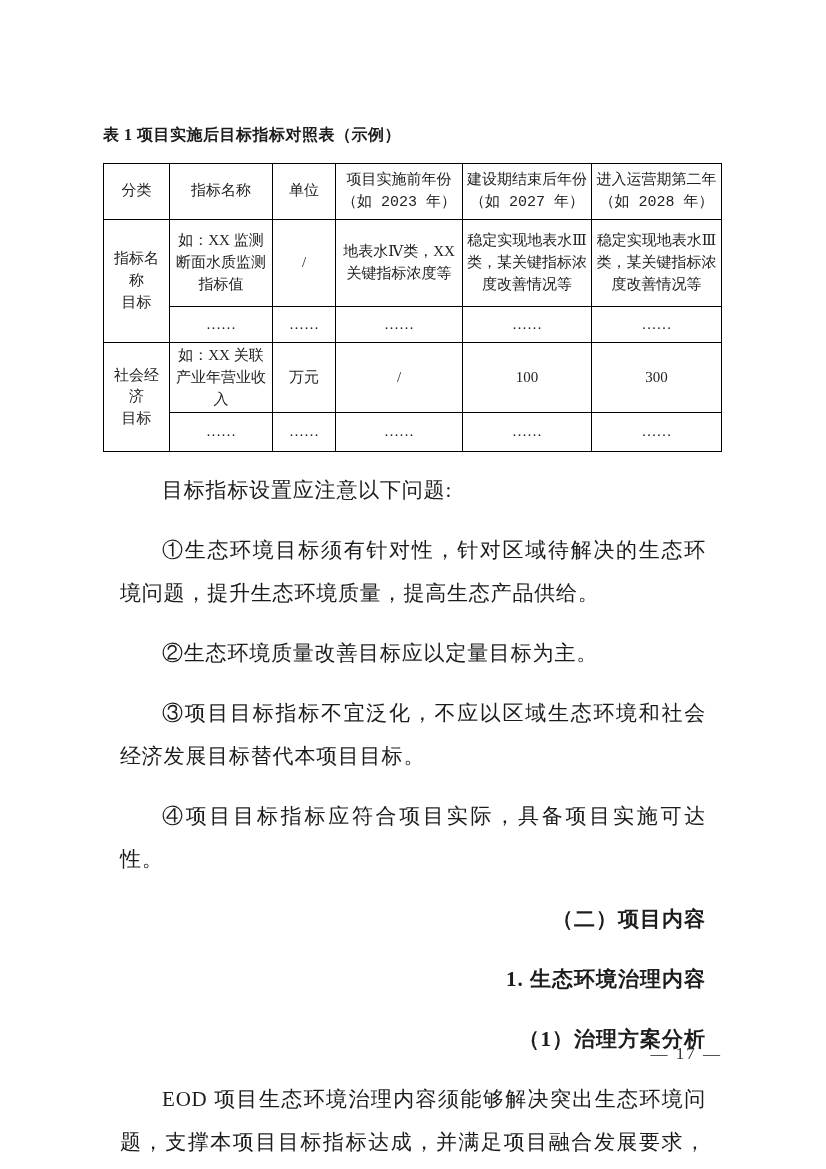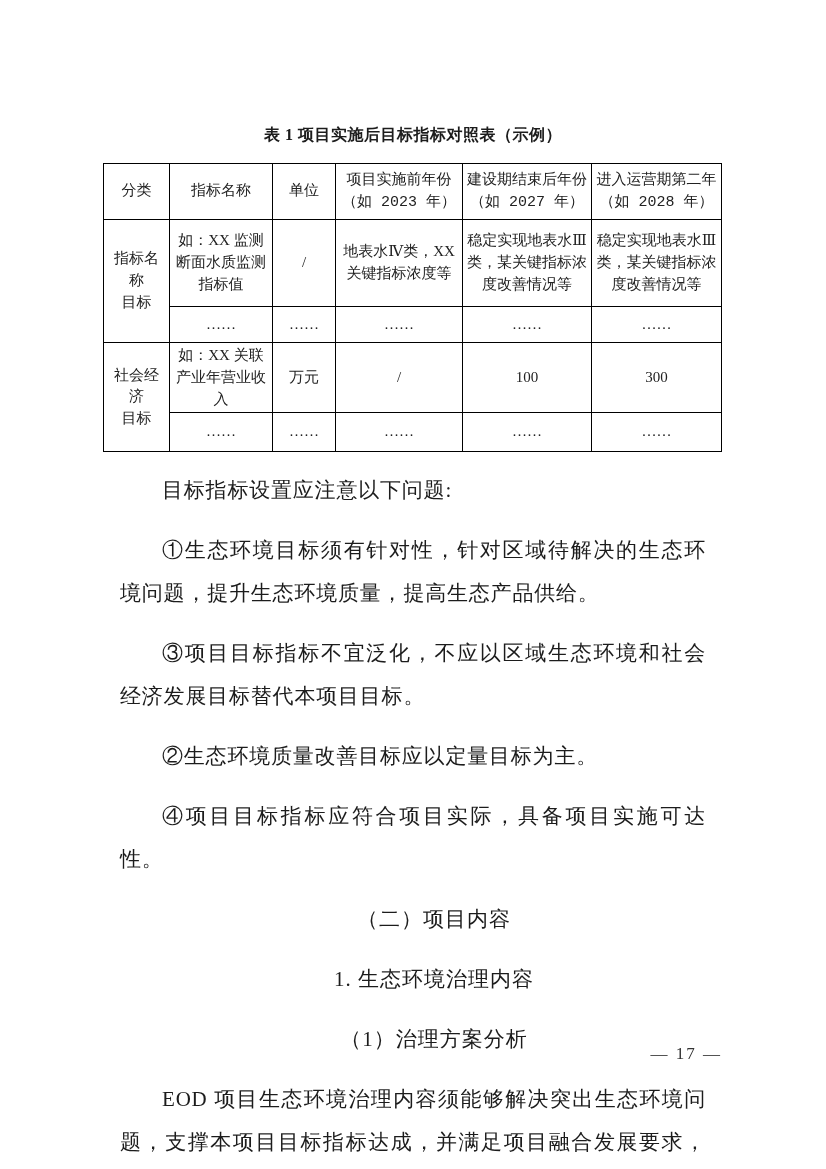--- a/index.html
+++ b/index.html
@@ -13,21 +13,20 @@
     overflow: hidden;
   }
   .content {
     position: absolute;
     left: 103px;
     top: 0;
     width: 620px;
   }
   .doc-title {
     margin-top: 124px;
-    text-align: center;
     font-size: 16px;
     font-weight: bold;
     letter-spacing: 0.5px;
     line-height: 22px;
   }
   table.target-table {
     margin-top: 17px;
     width: 618px;
     border-collapse: collapse;
     table-layout: fixed;
@@ -60,22 +59,22 @@
   .para {
     margin: 17px;
     font-size: 21px;
     line-height: 43px;
     text-align: justify;
     text-indent: 2em;
     letter-spacing: 0.8px;
     color: #1c1c1c;
   }
   .para.heading {
-    font-weight: normal;
-    text-align: center;
+    font-weight: bold;
+    text-align: right;
     letter-spacing: 1px;
   }
   .page-number {
     position: absolute;
     top: 1044px;
     right: 104px;
     font-size: 17px;
     letter-spacing: 2px;
     color: #333;
     text-align: center;
@@ -142,22 +141,22 @@
           <td>……</td>
           <td>……</td>
         </tr>
       </tbody>
     </table>
 
 
     <div class="bodytext">
       <p class="para">目标指标设置应注意以下问题:</p>
       <p class="para">①生态环境目标须有针对性，针对区域待解决的生态环境问题，提升生态环境质量，提高生态产品供给。</p>
+      <p class="para">②生态环境质量改善目标应以定量目标为主。</p>
       <p class="para">③项目目标指标不宜泛化，不应以区域生态环境和社会经济发展目标替代本项目目标。</p>
-      <p class="para">②生态环境质量改善目标应以定量目标为主。</p>
       <p class="para">④项目目标指标应符合项目实际，具备项目实施可达性。</p>
       <p class="para heading">（二）项目内容</p>
       <p class="para heading">1. 生态环境治理内容</p>
       <p class="para heading">（1）治理方案分析</p>
       <p class="para">EOD 项目生态环境治理内容须能够解决突出生态环境问题，支撑本项目目标指标达成，并满足项目融合发展要求，是生态环境治理系统方案的重要组成部分和实施内容。</p>
     </div>
 
   </div>
 
   <div class="page-number">—  17  —</div>

